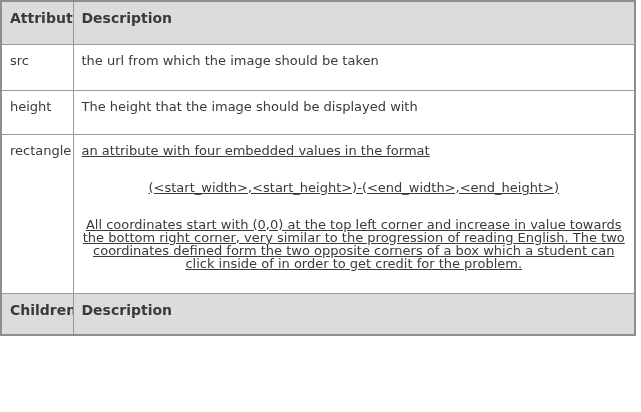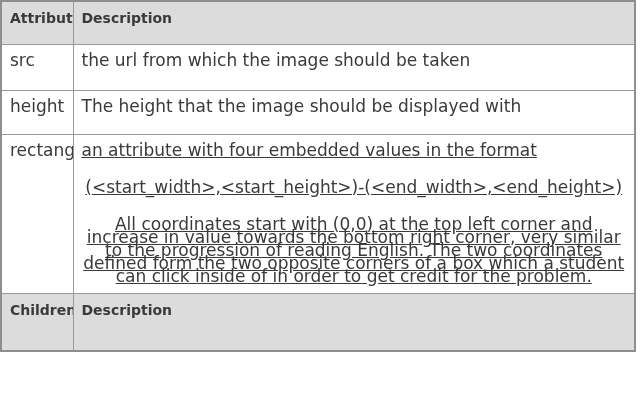--- a/index.html
+++ b/index.html
@@ -23,38 +23,38 @@
     width: 636px;
     table-layout: fixed;
     color: var(--text);
     border: 2px solid var(--border-outer);
   }
   .doc-table th,
   .doc-table td {
     border: 1px solid var(--border-inner);
     vertical-align: top;
     padding: 9px 8px;
-    font-size: 17px;
+    font-size: 13px;
     line-height: 13px;
     overflow: hidden;
   }
   .doc-table th {
     background: var(--header-bg);
     font-size: 14px;
     font-weight: bold;
     line-height: 14px;
   }
   .doc-table th.attr-col { text-align: left; }
   .doc-table th.desc-col { text-align: left; }
   tr.r-header   { height: 43px; }
   tr.r-src      { height: 46px; }
   tr.r-height   { height: 44px; margin-top: 47px; }
   tr.r-width    { height: 45px; }
   tr.r-rect     { height: 159px; margin-top: 48px; }
-  tr.r-children { height: 58px; padding-left: 30px; }
+  tr.r-children { height: 42px; padding-left: 30px; }
   .para { margin: 0; text-decoration: underline; }
   .para + .para { margin-top: 24px; text-align: center; }
 </style>
 </head>
 <body>
 
 <table class="doc-table">
   <colgroup>
     <col style="width:72px">
     <col>

